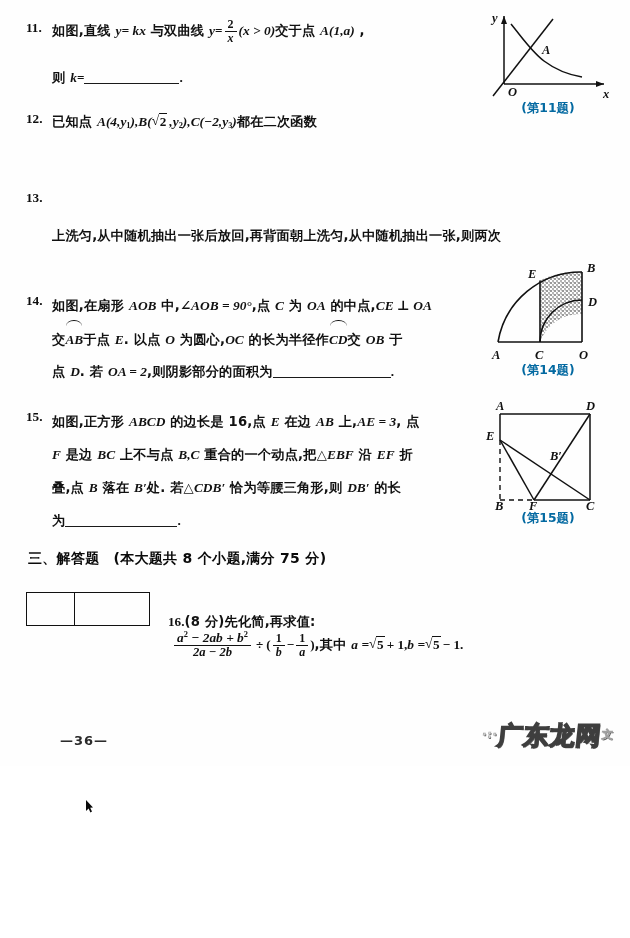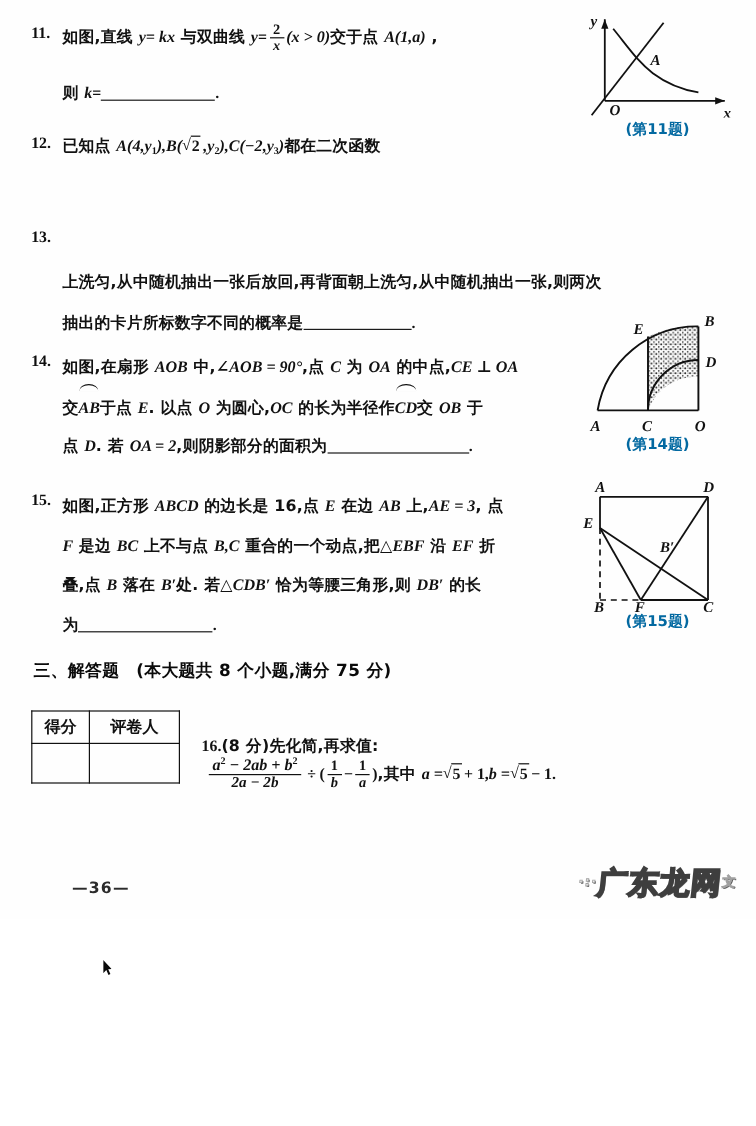--- a/index.html
+++ b/index.html
@@ -233,23 +233,20 @@
     <span class="cn">则 </span><span class="mi">k</span><span class="mn">=</span><span class="blank" style="width:95px;"></span><span class="mn">.</span>
   </div>
 
   <div class="qnum" style="left:26px; top:111px;text-align:center;">12.</div>
   <div class="q" style="left:52px; top:107px;">
     <span class="cn">已知点 </span><span class="mi">A(4,y</span><sub>1</sub><span class="mi">)</span><span class="mi">,B(</span><span class="sqrt"><span class="mn">2</span></span><span class="mi">,y</span><sub>2</sub><span class="mi">)</span><span class="mi">,C(−2,y</span><sub>3</sub><span class="mi">)</span><span class="cn">都在二次函数</span>
   </div>
 
   <div class="qnum" style="left:26px; top:190px;">13.</div>
   <div class="q cn" style="left:52px; top:221px;">上洗匀,从中随机抽出一张后放回,再背面朝上洗匀,从中随机抽出一张,则两次</div>
-  <div class="q" style="left:52px; top:254px;">
-    <span class="cn">抽出的卡片所标数字不同的概率是</span><span class="blank" style="width:90px;"></span><span class="mn">.</span>
-  </div>
 
   <div class="qnum" style="left:26px; top:293px;">14.</div>
   <div class="q" style="left:52px; top:291px;">
     <span class="cn">如图,在扇形 </span><span class="mi">AOB</span><span class="cn"> 中,</span><span class="mi">∠AOB = 90°</span><span class="cn">,点 </span><span class="mi">C</span><span class="cn"> 为 </span><span class="mi">OA</span><span class="cn"> 的中点,</span><span class="mi">CE ⊥ OA</span>
   </div>
   <div class="q" style="left:52px; top:324px;">
     <span class="cn">交</span><span class="mi arc">AB</span><span class="cn">于点 </span><span class="mi">E</span><span class="cn">. 以点 </span><span class="mi">O</span><span class="cn"> 为圆心,</span><span class="mi">OC</span><span class="cn"> 的长为半径作</span><span class="mi arc">CD</span><span class="cn">交 </span><span class="mi">OB</span><span class="cn"> 于</span>
   </div>
   <div class="q" style="left:52px; top:357px;">
     <span class="cn">点 </span><span class="mi">D</span><span class="cn">. 若 </span><span class="mi">OA = 2</span><span class="cn">,则阴影部分的面积为</span><span class="blank" style="width:118px;"></span><span class="mn">.</span>
@@ -351,24 +348,20 @@
     </svg>
   </div>
   <div class="figcap" style="left:478px; top:510px; width:140px;">(第15题)</div>
 
   <div class="section-head" style="left:28px; top:550px;">
     <span>三、解答题</span><span style="display:inline-block; width:14px;"></span><span style="font-weight:600;">(本大题共 8 个小题,满分 75 分)</span>
   </div>
 
   <table class="score-table" style="left:26px; top:592px;">
     <tbody>
-        <tr>
-      <td class="head cellA">得分</td>
-      <td class="head cellB">评卷人</td>
-    </tr>
     <tr class="empty">
       <td class="cellA"></td>
       <td class="cellB"></td>
     </tr>
   </tbody>
     </table>
 
   <div class="q" style="left:168px; top:607px;text-align:right;">
     <span class="mn">16.</span><span class="cn">(8 分)</span><span class="cn">先化简,再求值:</span>
   </div>

